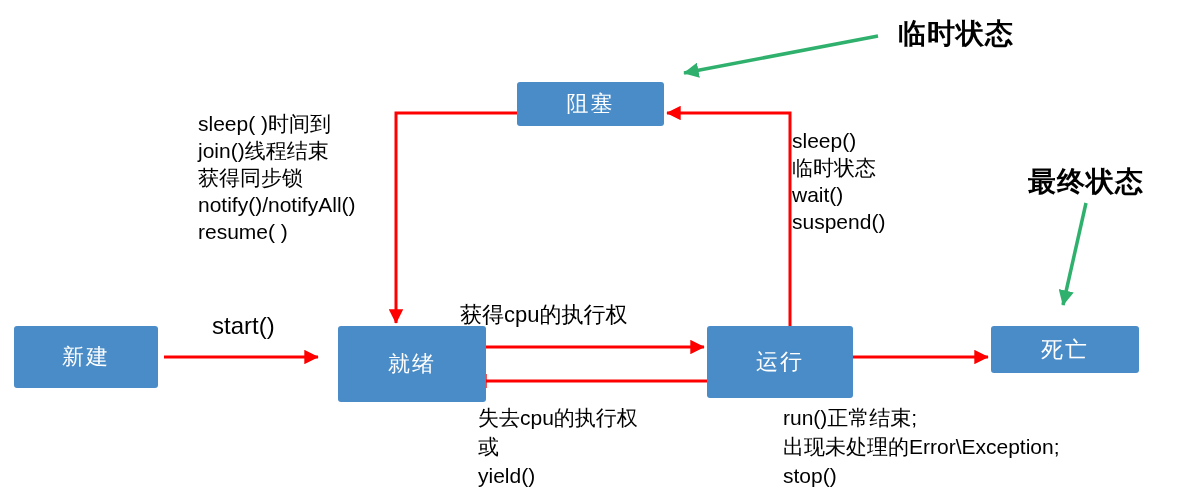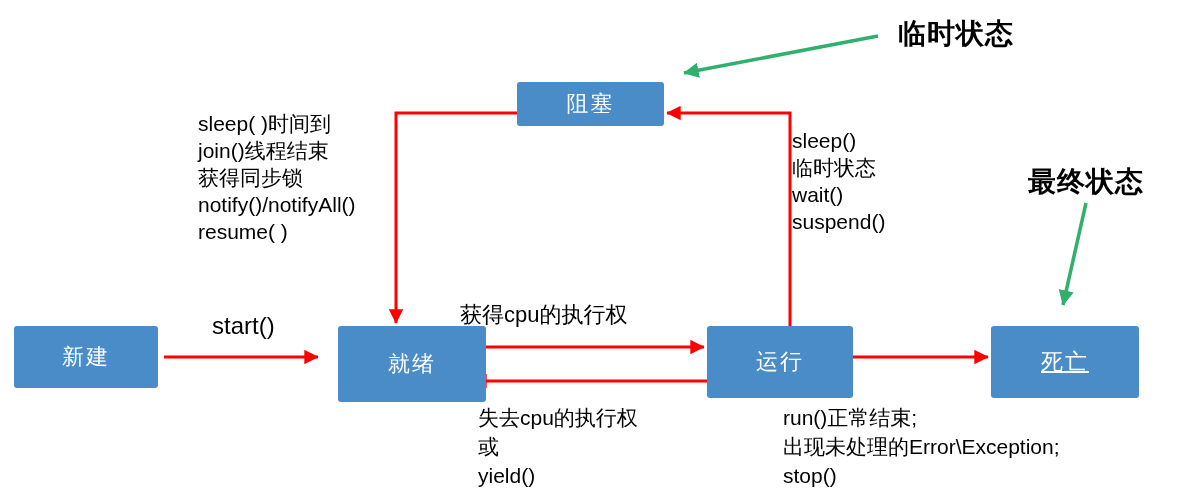--- a/index.html
+++ b/index.html
@@ -23,21 +23,21 @@
     display: flex; align-items: center; justify-content: center;
     background: var(--node-fill, #4a8cc7);
     color: var(--node-text, #ffffff);
     font-size: 22px;
     letter-spacing: 2px;
     border-radius: 3px;
   }
   .node-new      { left: 14px;  top: 326px; width: 144px; height: 62px; }
   .node-ready    { left: 338px; top: 326px; width: 148px; height: 76px; }
   .node-running  { left: 707px; top: 326px; width: 146px; height: 72px; }
-  .node-dead     { left: 991px; top: 326px; width: 148px; height: 72px; text-decoration: underline; }
+  .node-dead     { left: 991px; top: 326px; width: 148px; height: 47px; }
   .node-blocked  { left: 517px; top: 82px;  width: 147px; height: 44px; }
 
   .note { position: absolute; font-size: 21px; line-height: 27px; white-space: nowrap; }
   .note-blocked-to-ready  { left: 198px; top: 110px; }
   .note-running-to-blocked{ left: 792px; top: 115px; margin-top: 12px; }
   .note-lose-cpu          { left: 478px; top: 403px; line-height: 29px; }
   .note-to-dead           { left: 783px; top: 403px; line-height: 29px; }
 
   .lab { position: absolute; white-space: nowrap; }
   .label-start    { left: 212px;  top: 312px; font-size: 24px; }

